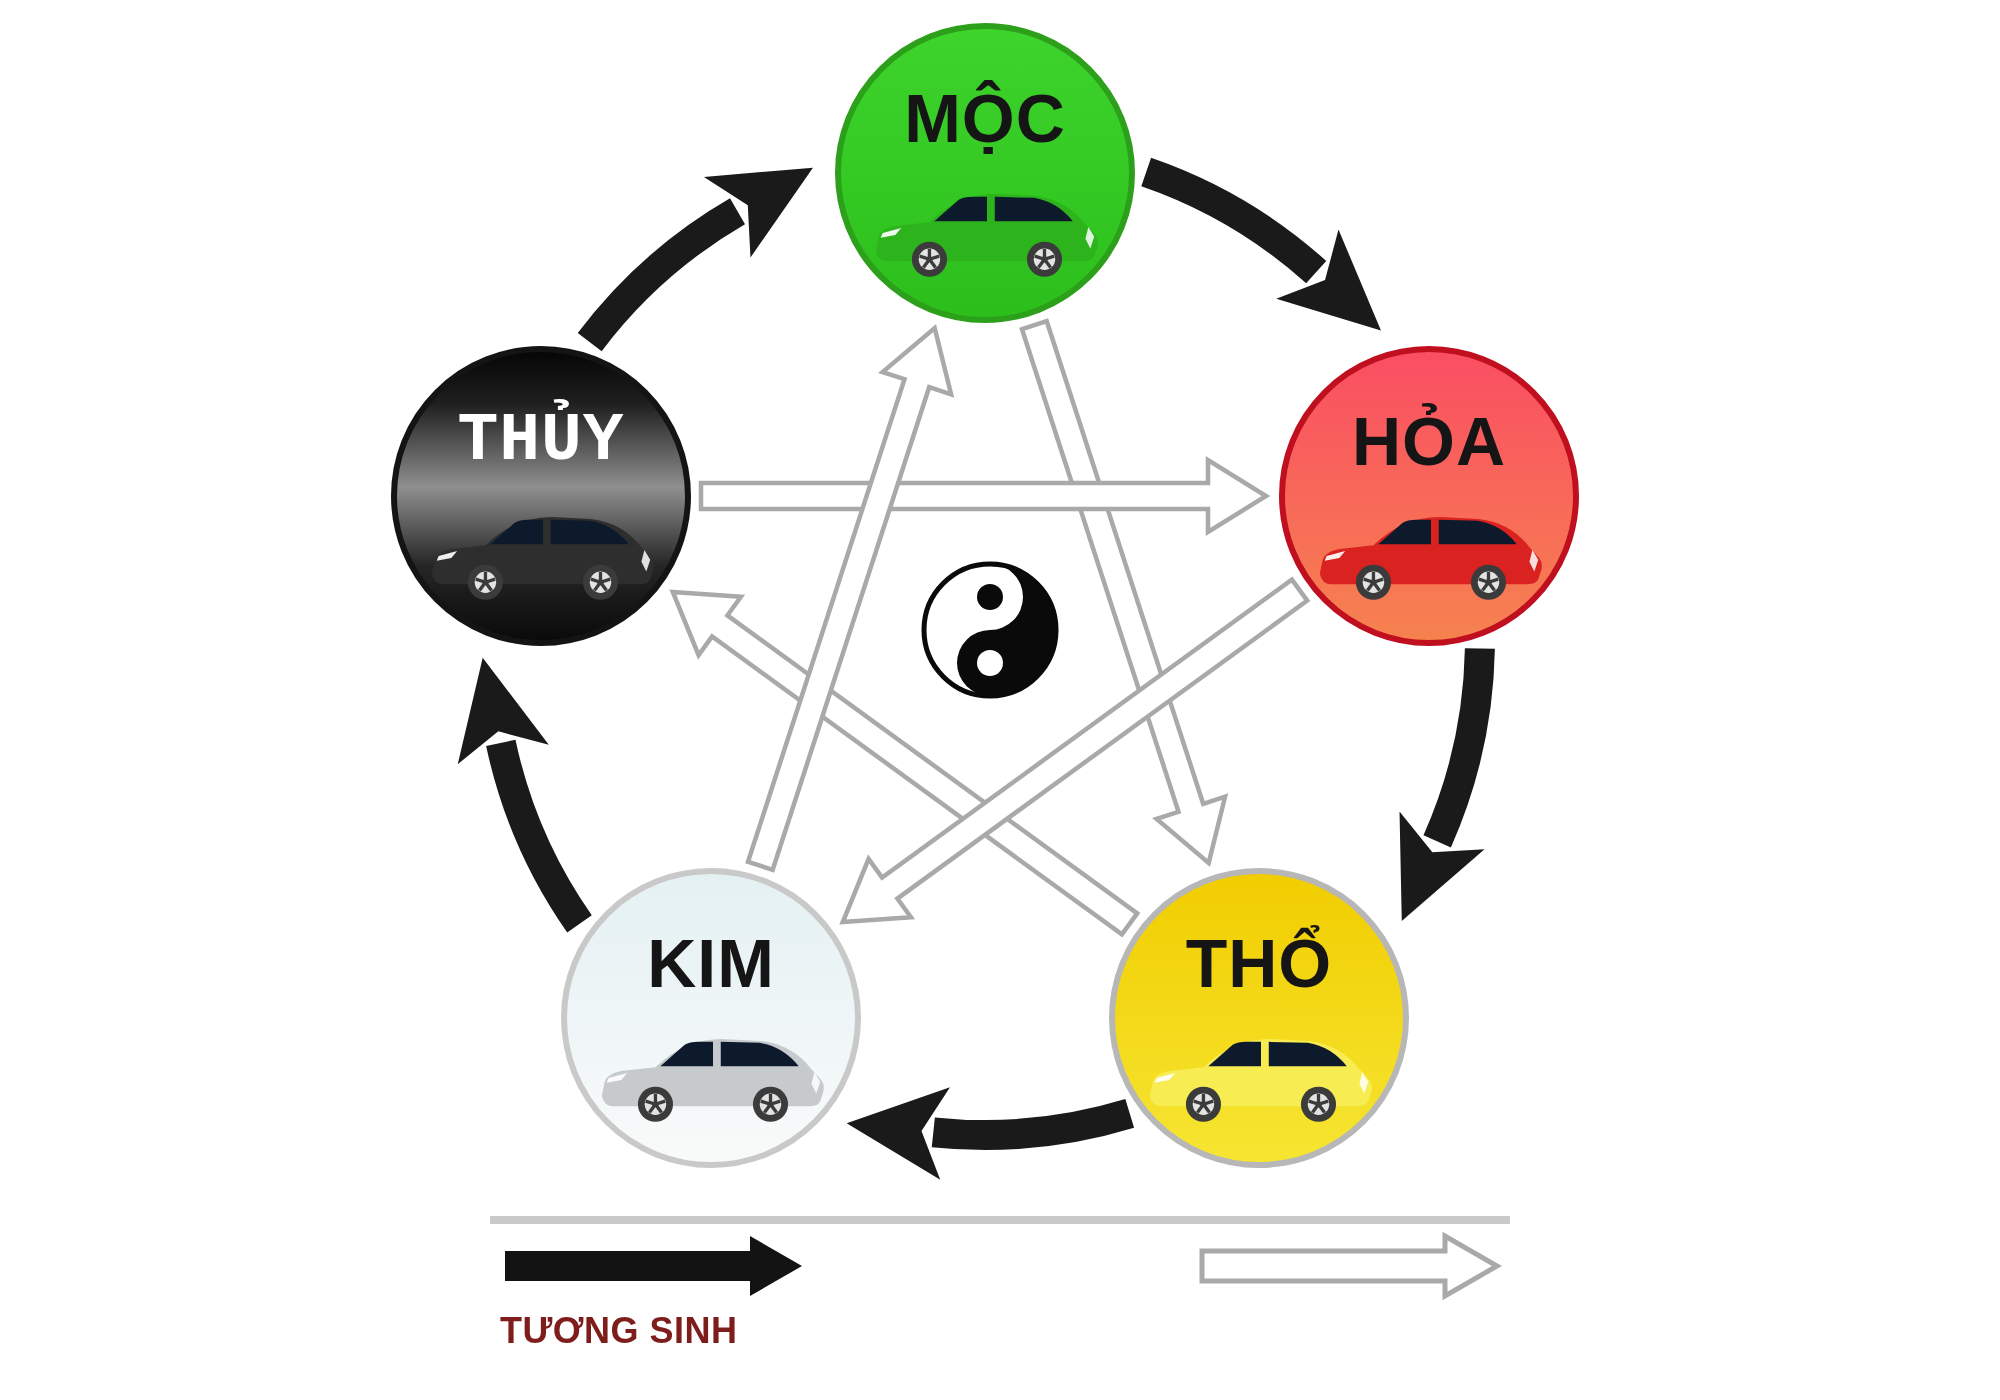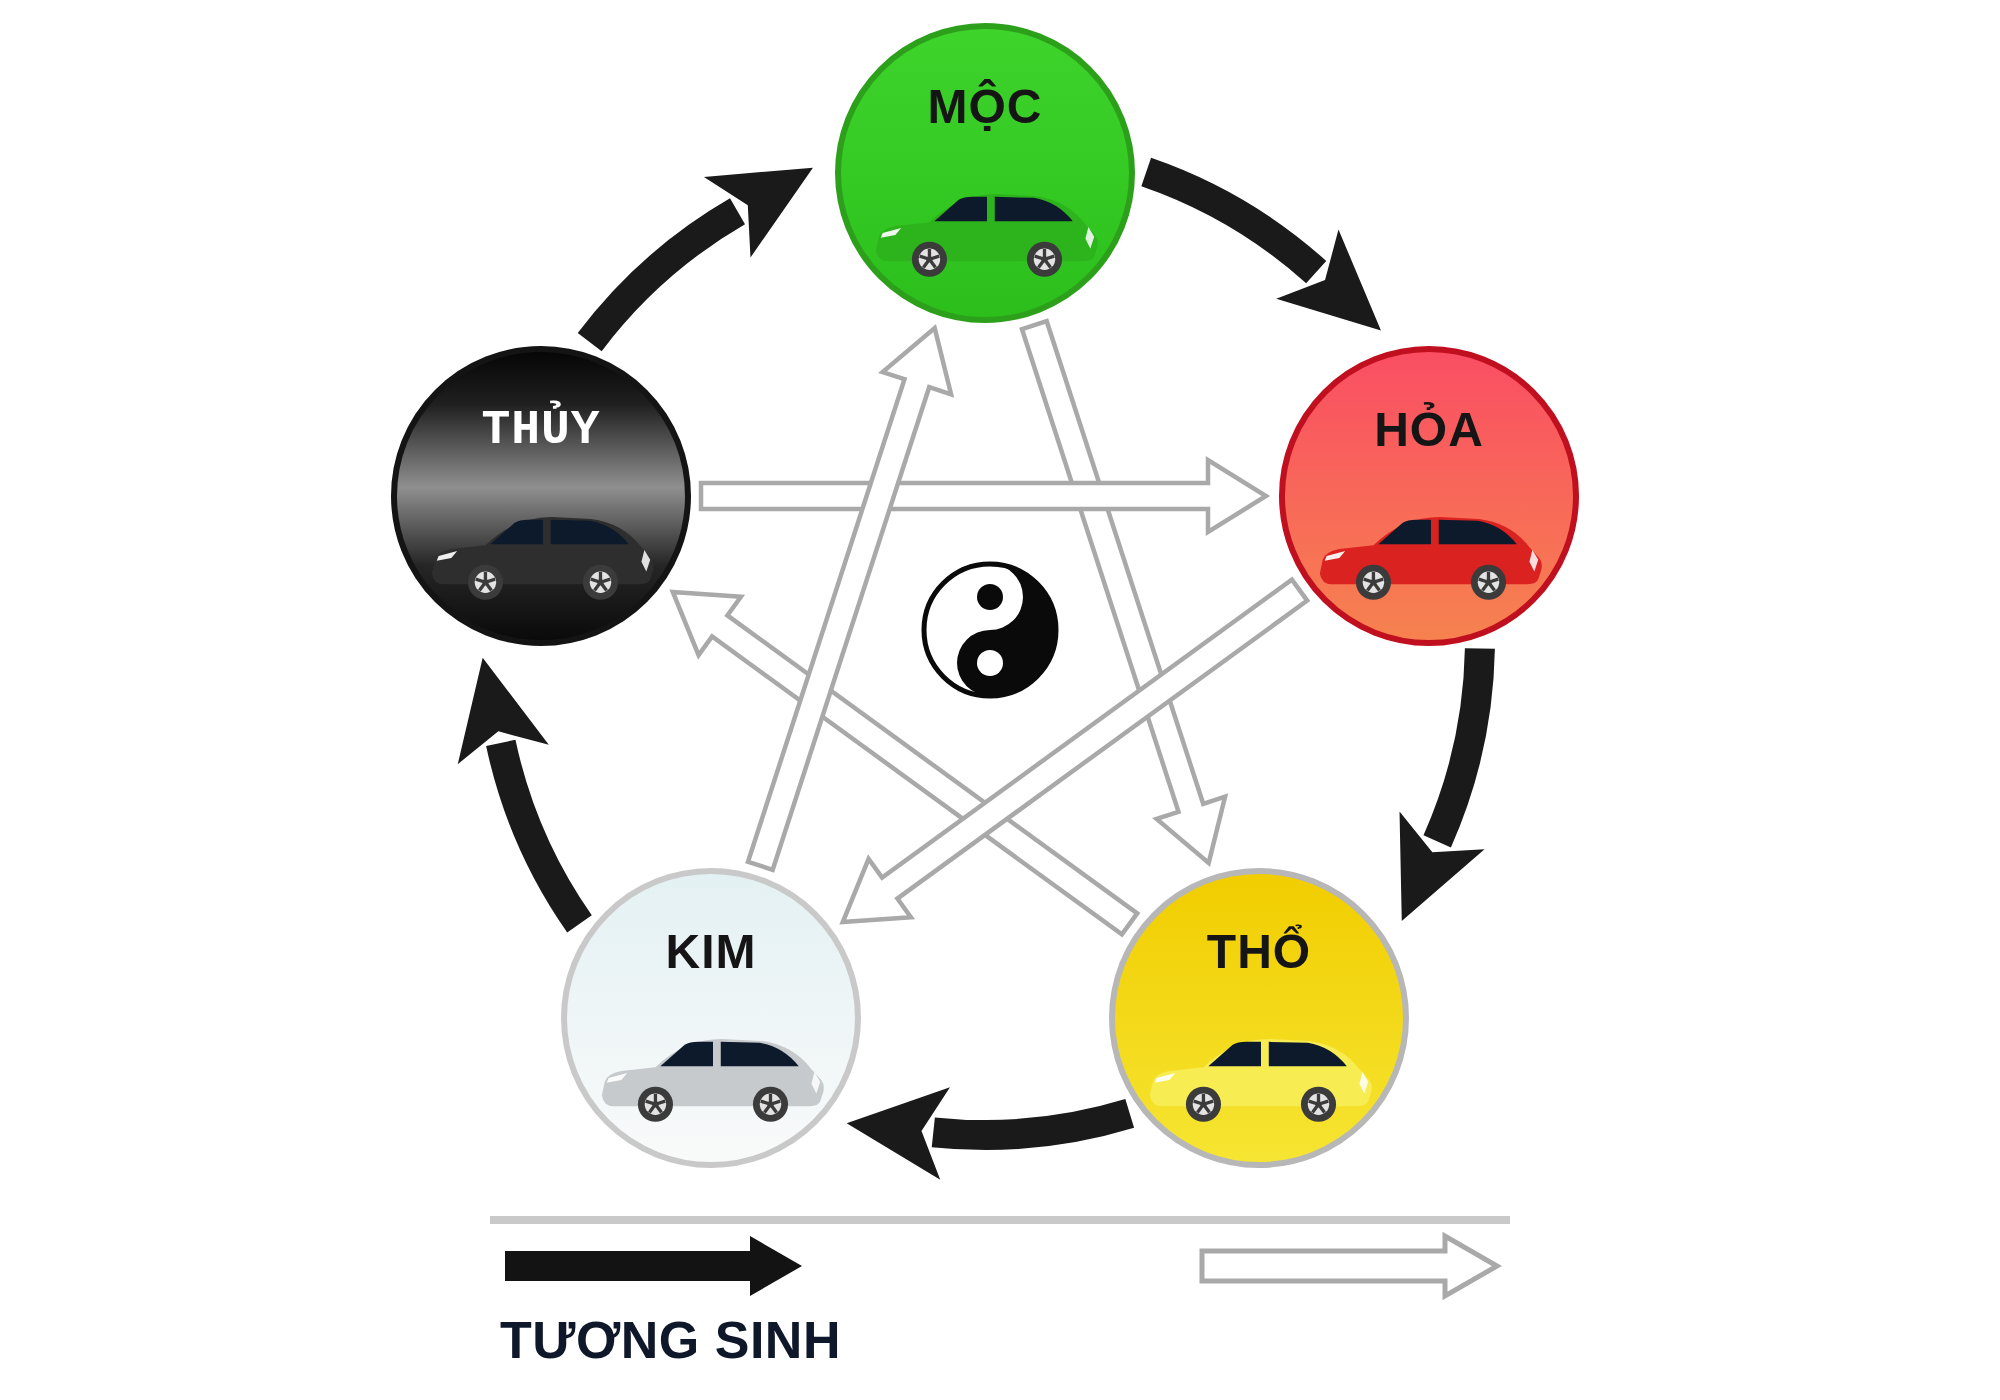--- a/index.html
+++ b/index.html
@@ -29,41 +29,41 @@
   }
   .pos-moc  { left: 835px;  top: 23px;  }
   .pos-hoa  { left: 1279px; top: 346px; }
   .pos-tho  { left: 1109px; top: 868px; }
   .pos-kim  { left: 561px;  top: 868px; }
   .pos-thuy { left: 391px;  top: 346px; }
 
   .el-label {
     position: absolute; left: 0; right: 0; top: 52px;
     text-align: center;
-    font-size: 48px; font-weight: bold;
+    font-size: 68px; font-weight: bold;
     letter-spacing: 1px;
     color: var(--lc, #151515);
     line-height: 1.1;
     user-select: none;
   }
   svg.car {
     position: absolute; left: 28px; top: 150px; width: 234px; height: 102px;
   }
 
   .yinyang-wrap {
     position: absolute; left: 920px; top: 560px; width: 140px; height: 140px; z-index: 2;
   }
 
   .legend-divider {
     position: absolute; left: 490px; top: 1216px; width: 1020px; height: 8px;
     background: #c9c9c9; z-index: 2;
   }
   .legend-label {
     position: absolute; top: 1310px; z-index: 2;
-    font-size: 52px; font-weight: bold; color: #0f172a;
+    font-size: 36px; font-weight: bold; color: #7f1d1d;
     letter-spacing: 0.5px; white-space: nowrap;
   }
   .legend-label.sinh { left: 500px; }
   .legend-label.khac { left: 1180px; }
 </style>
 </head>
 <body>
 
 <div class="stage">
 

